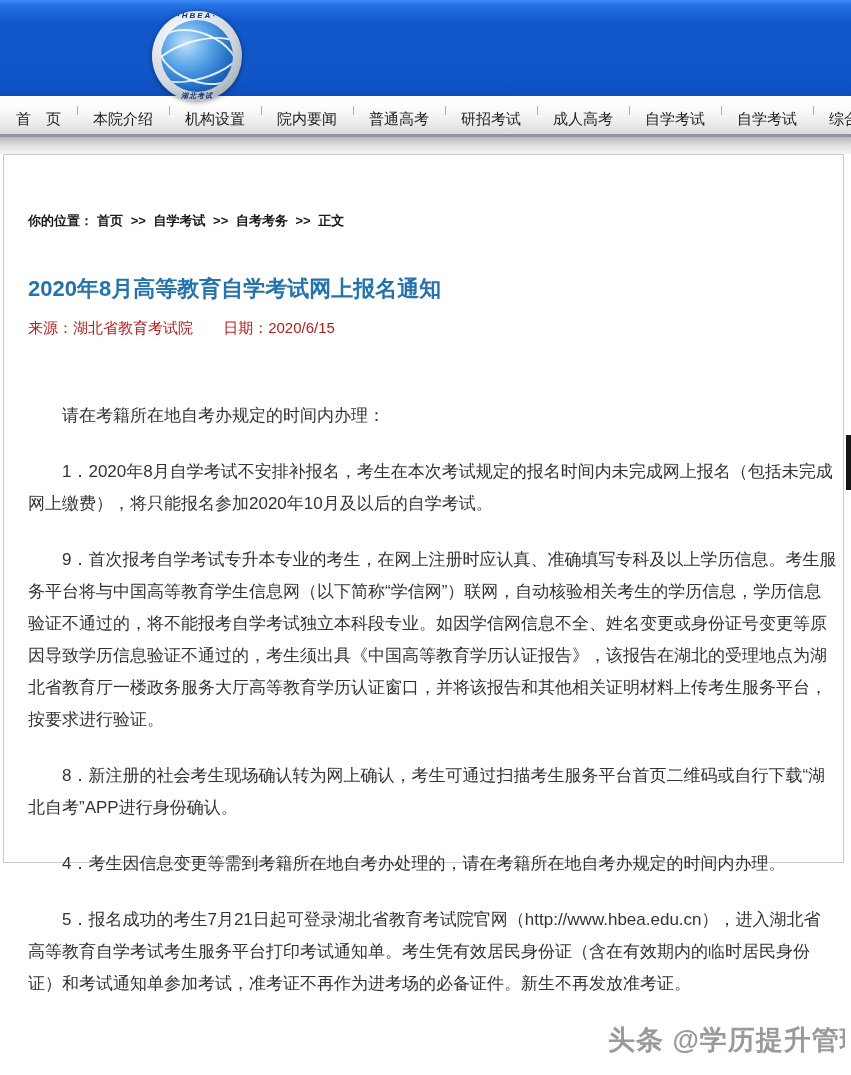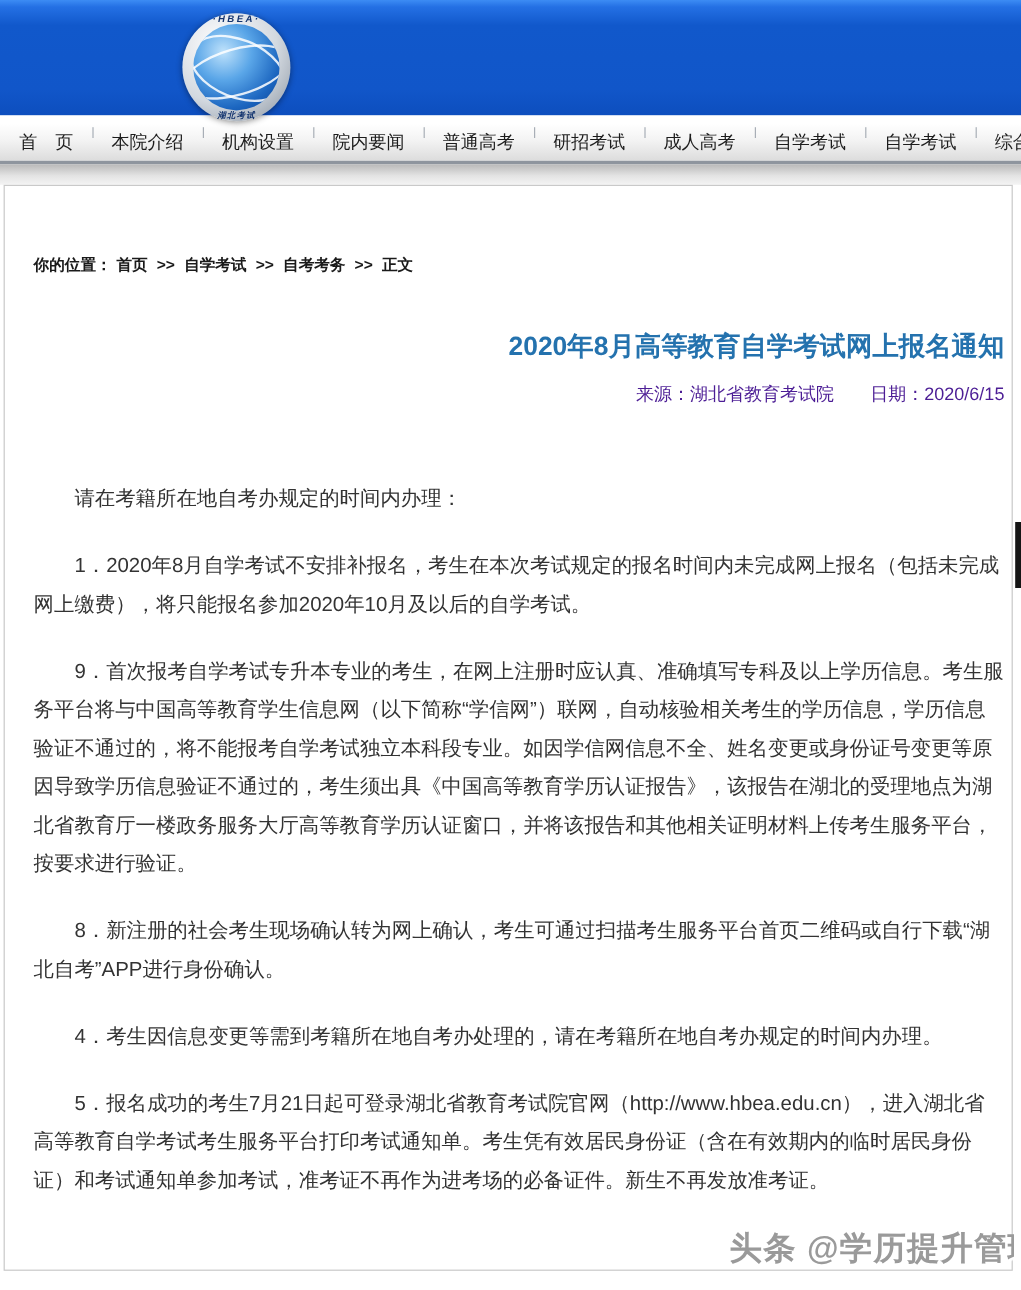--- a/index.html
+++ b/index.html
@@ -46,28 +46,28 @@
   }
   .nav-item{
     font-size:15px;color:#1c1c1c;padding:0 16px;cursor:pointer;position:relative;line-height:31px;
   }
   .nav-item + .nav-item::before{
     content:"";position:absolute;left:0;top:3px;height:9px;width:1px;background:#a8aeb6;
   }
   .nav-fade{height:17px;background:linear-gradient(180deg,#b9b9b9 0%,#e3e3e3 55%,#f4f4f4 100%);}
   
   .content-box{
-    position:relative;margin:0 7px 0 3px;height:905px;box-sizing:border-box;
+    position:relative;margin:0 7px 0 3px;height:709px;box-sizing:border-box;
     border:1px solid #c9c9c9;background:#ffffff;padding:57px 6px 0 24px;
   }
   .breadcrumb{font-size:13px;font-weight:bold;color:#1a1a1a;}
   .breadcrumb span{margin-right:4px;}
   .crumb-link{cursor:pointer;}
-  .article-title{margin-top:44px;text-align:right;font-size:22px;font-weight:bold;color:#2472ae;}
-  .article-meta{margin-top:3px;text-align:right;font-size:15px;color:#4c1d95;}
+  .article-title{margin-top:44px;text-align:left;font-size:22px;font-weight:bold;color:#2472ae;}
+  .article-meta{margin-top:3px;text-align:left;font-size:15px;color:#b91c1c;}
   .meta-date{display:inline-block;margin-left:26px;}
   .article-body{margin-top:62px;font-size:17px;line-height:32px;color:#333333;}
   .article-body p{margin:0 0 24px 0;text-indent:2em;}
   
   .watermark{
     position:absolute;left:608px;top:1022px;font-size:27px;font-weight:bold;color:#9a9a9a;
     letter-spacing:1px;white-space:nowrap;
     text-shadow:1px 1px 0 #ffffff,2px 2px 1px #ffffff;
   }
   

